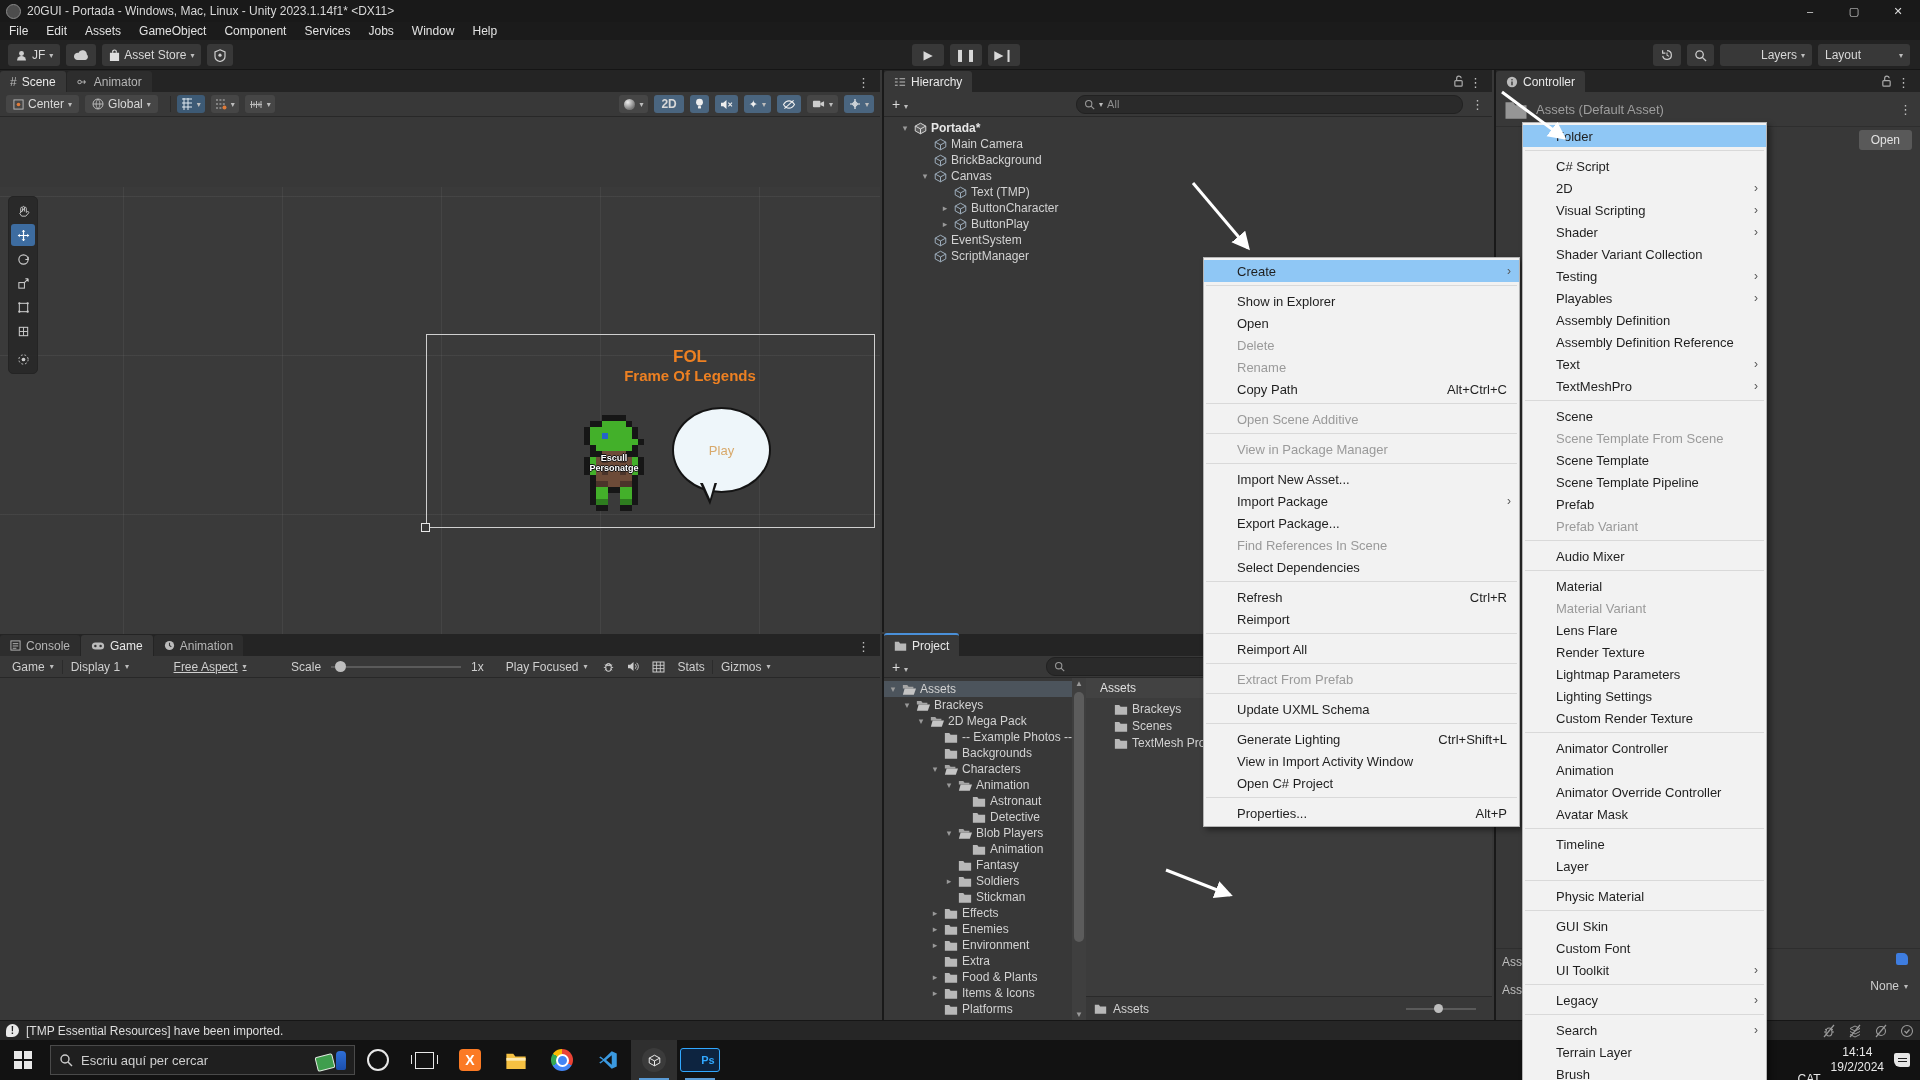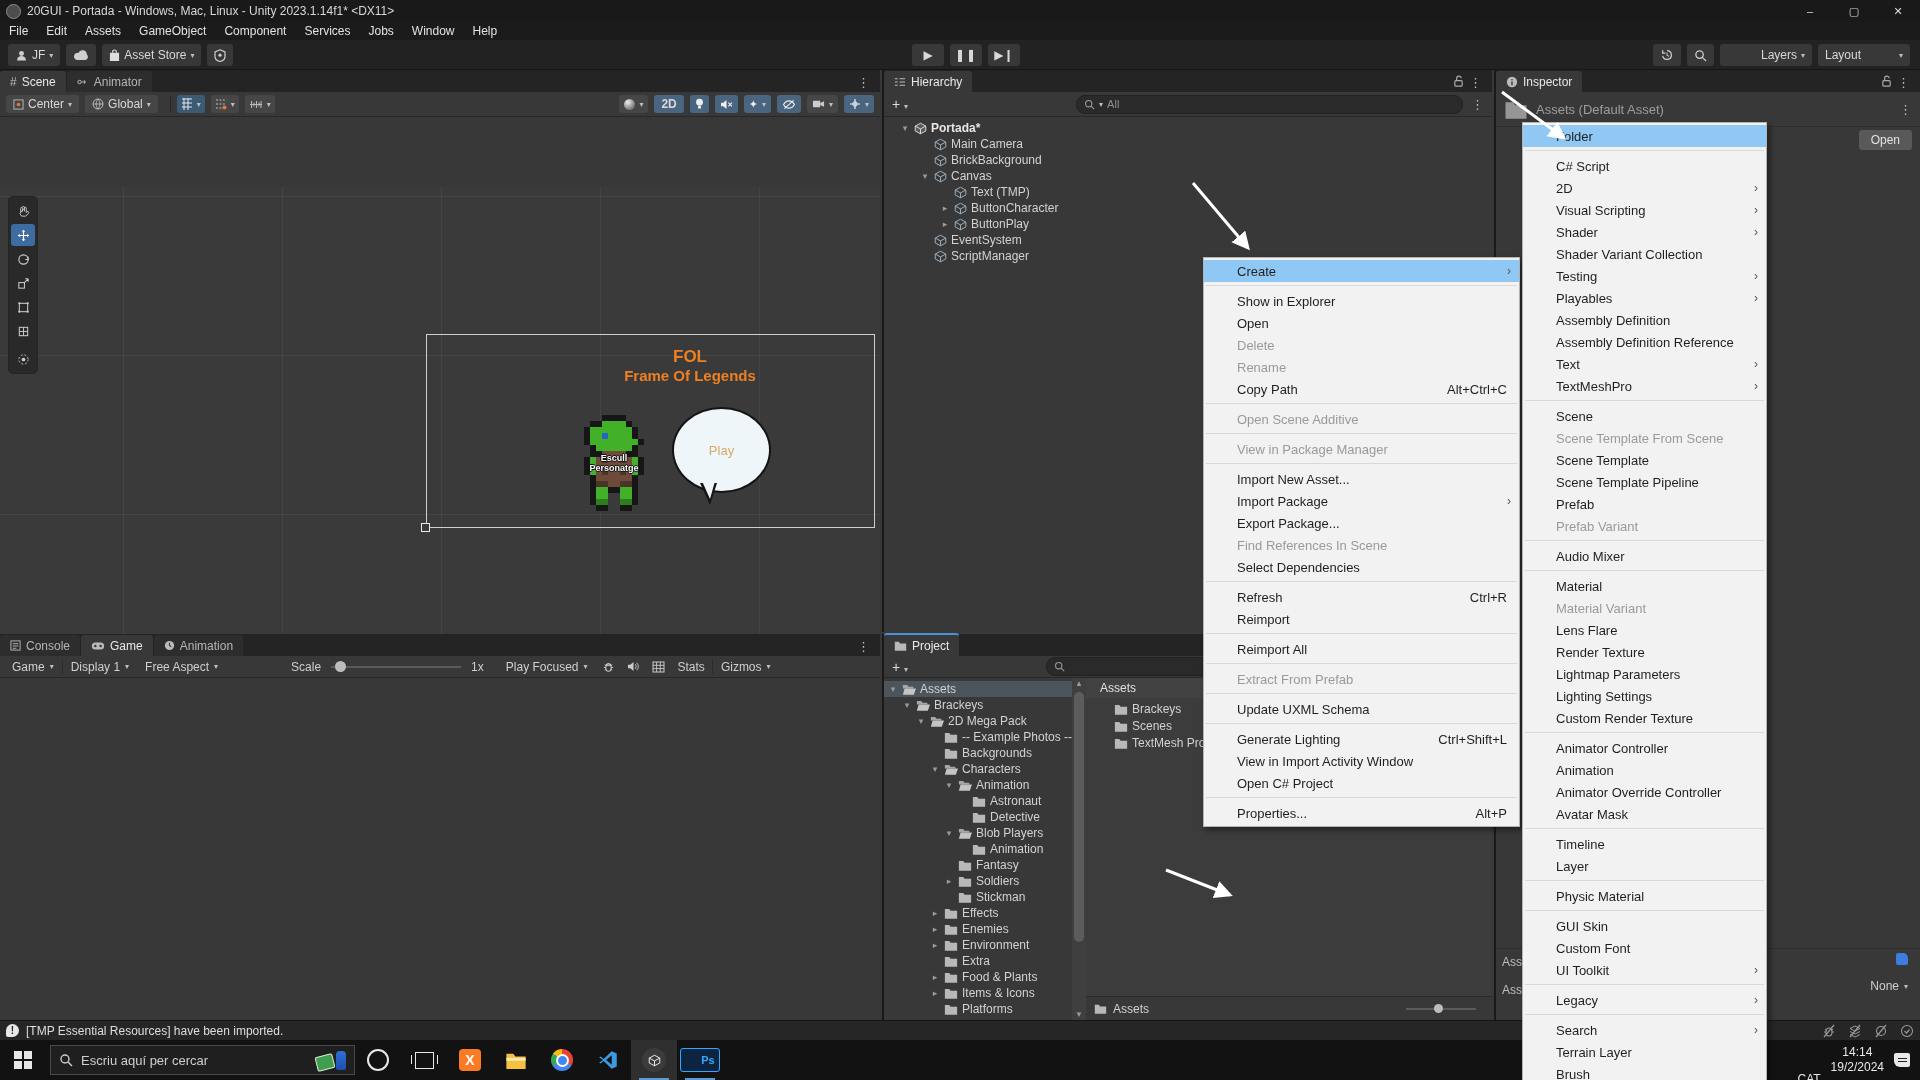--- a/index.html
+++ b/index.html
@@ -564,21 +564,21 @@
       </div>
   </div>
 
   <div id="inspector" class="abs">
     <div class="tabstrip" style="position:relative;">
       <div class="tab active">
         <svg width="12" height="12" viewBox="0 0 14 14">
             <circle cx="7" cy="7" r="6" fill="#bbb"></circle>
             <path d="M7 3.4a.9.9 0 1 1 0 1.8.9.9 0 0 1 0-1.8ZM6.2 6.4h1.6v4.4H6.2Z" fill="#333"></path>
           </svg>
-        <span>Inspector</span>
+        <span>Controller</span>
         </div>
       <span style="position:absolute;right:28px;top:5px;">
         <svg width="11" height="12" viewBox="0 0 12 13">
             <rect x="2" y="6" width="8" height="6" rx="1" fill="none" stroke="#aaa" stroke-width="1.3"></rect>
             <path d="M4 6V4a2.5 2.5 0 0 1 5-.5" fill="none" stroke="#aaa" stroke-width="1.3"></path>
           </svg>
         </span>
       <span class="kebab" style="position:absolute;right:10px;top:5px;">⋮</span>
     </div>
     <div class="row" style="position:relative;height:34px;padding:0 8px;gap:8px;border-bottom:1px solid #2e2e2e;">
@@ -632,21 +632,21 @@
     <div class="paneltb row" style="height:22px;padding:0 4px;font-size:12px;color:#cfcfcf;position:relative;">
       <div class="row" style="gap:5px;padding:0 8px;">
           <span>Game</span>
           <span class="caret">▾</span>
         </div>
       <span style="width:1px;height:14px;background:#2b2b2b;"></span>
       <div class="row" style="gap:5px;padding:0 8px;">
           <span>Display 1</span>
           <span class="caret">▾</span>
         </div>
-      <div class="row" style="gap:5px;padding:0 8px;width:130px;justify-content:flex-start;">
+      <div class="row" style="gap:5px;padding:0 8px;width:130px;justify-content:center;text-decoration:underline;">
           <span>Free Aspect</span>
           <span class="caret">▾</span>
         </div>
       <span style="margin-left:8px;">Scale</span>
       <div style="position:relative;width:130px;height:2px;background:#5a5a5a;margin:0 10px;">
         <span style="position:absolute;left:4px;top:-5px;width:11px;height:11px;border-radius:50%;background:#bdbdbd;"></span>
       </div>
       <span style="margin-right:14px;">1x</span>
       <div class="row" style="gap:5px;padding:0 8px;">
           <span>Play Focused</span>

